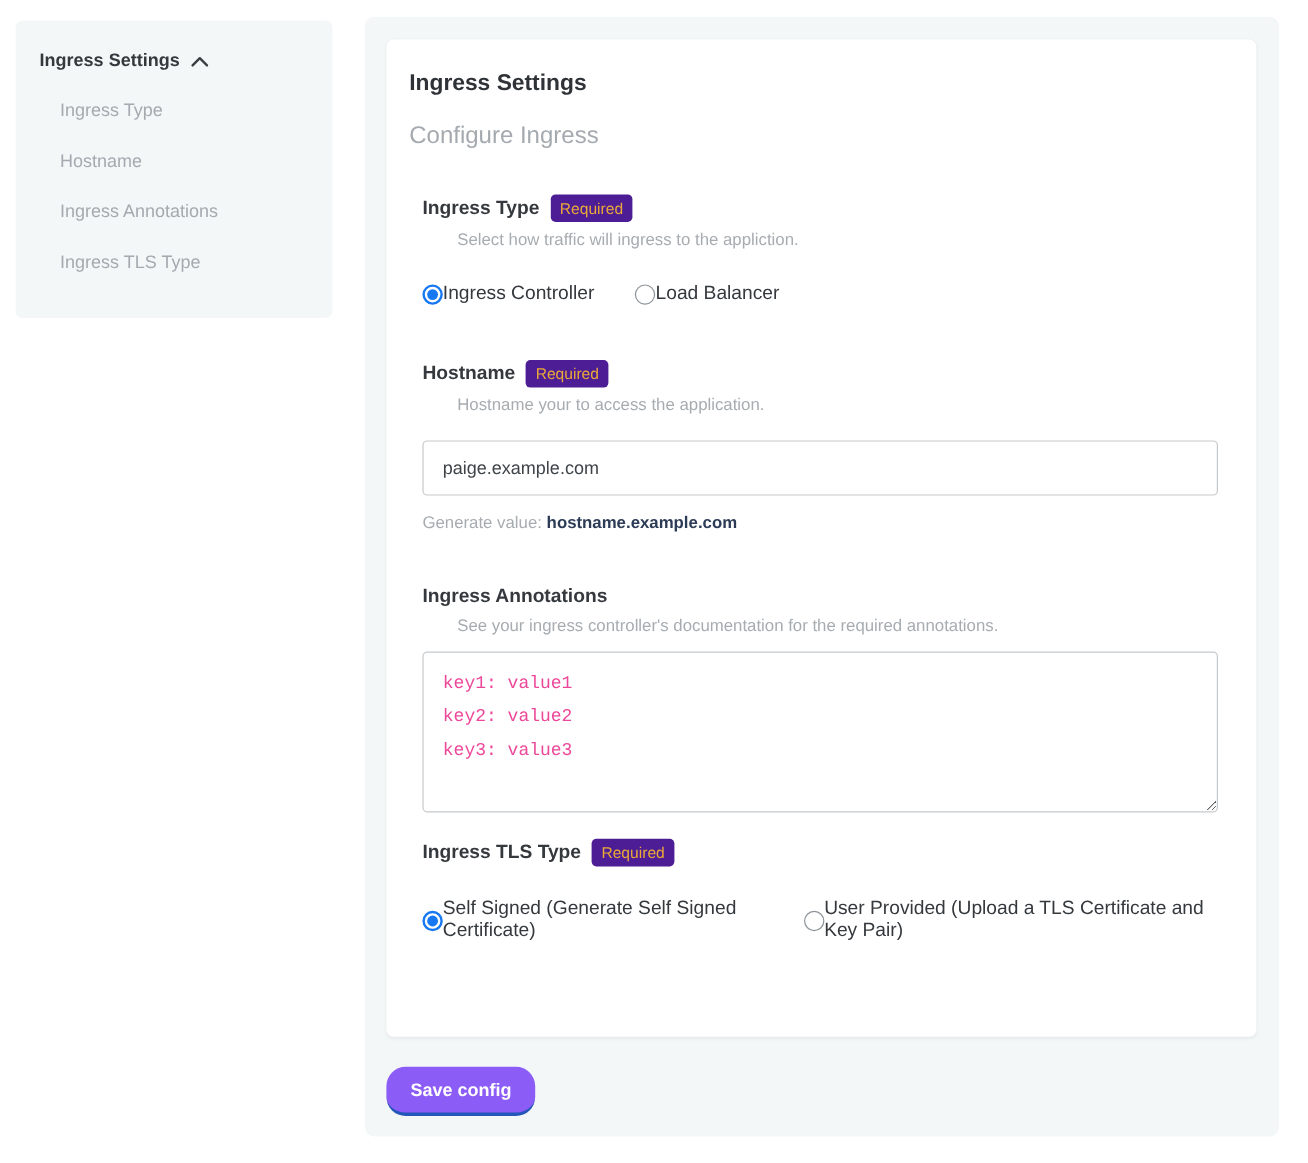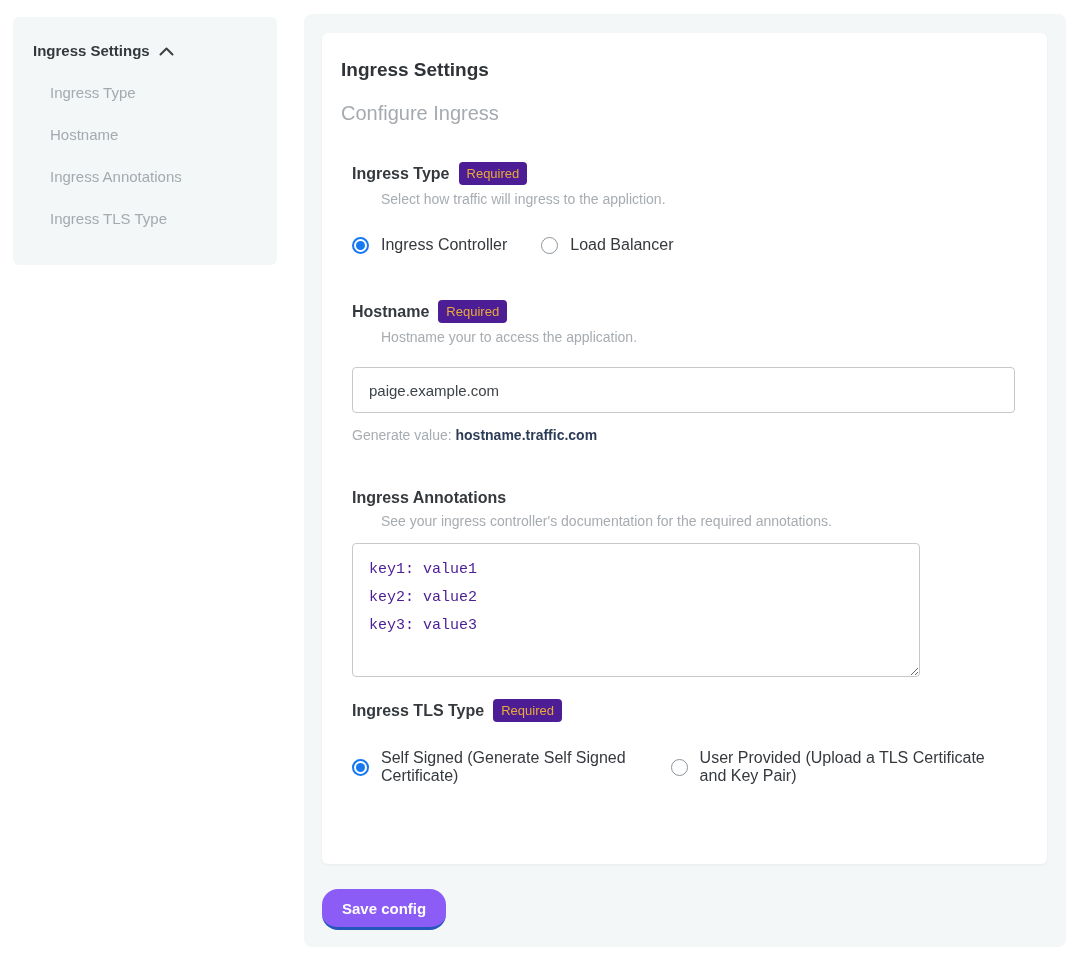--- a/index.html
+++ b/index.html
@@ -31,39 +31,39 @@
     padding: 4px 8px; border-radius: 4px; }
   .help { margin-top: 6px; font-size: 14px; color: #a7acb1; margin-left: 29px; }
 
   .sec-ingress-type { margin-top: 37px; }
   .sec-hostname { margin-top: 46px; }
   .sec-annotations { margin-top: 46px; }
   .sec-tls { margin-top: 22px; }
 
   .radio-row { margin-top: 29px; display: flex; gap: 34px; }
   .radio-col { margin-top: 27px; display: flex; flex-direction: row; gap: 24px; }
-  .radio { display: flex; align-items: center; gap: 12px; font-size: 16px;
+  .radio { display: flex; align-items: center; font-size: 16px;
     color: #35393d; cursor: pointer; }
   .rc { width: 17px; height: 17px; border-radius: 50%; border: 1px solid #8d9499;
     background: #fff; position: relative; flex: 0 0 auto; }
   .rc.selected { border: 2px solid #1778f2; }
   .rc.selected::after { content: ''; position: absolute; inset: 2px;
     border-radius: 50%; background: #1778f2; }
 
   .text-input { margin-top: 22px; display: block; width: 663px; height: 46px;
     border: 1px solid #c5c9cc; border-radius: 4px; padding: 0 16px;
     font-family: "Liberation Sans", sans-serif; font-size: 15px; color: #3e4348;
     background: #fff; outline: none; }
   .default-line { margin-top: 14px; font-size: 14px; color: #a7acb1; }
   .default-line b { color: #2c3b56; font-weight: bold; }
 
-  .textarea { margin-top: 14px; display: block; width: 568px; height: 134px;
+  .textarea { margin-top: 14px; display: block; width: 663px; height: 134px;
     border: 1px solid #c5c9cc; border-radius: 4px; padding: 12px 16px;
     font-family: "Liberation Mono", "DejaVu Sans Mono", monospace;
-    font-size: 15px; line-height: 28px; color: #4c1d95; background: #fff;
+    font-size: 15px; line-height: 28px; color: #ec4899; background: #fff;
     outline: none; resize: both; }
 
   .save-btn { position: absolute; left: 18px; top: 875px; height: 41px;
     padding: 0 20px; background: #8b5cf6; border: none;
     border-bottom: 3px solid #2557ba; border-radius: 16px;
     color: #ffffff; font-family: "Liberation Sans", sans-serif;
     font-size: 15px; font-weight: bold; cursor: pointer; }
 </style>
 </head>
 <body>
@@ -107,21 +107,21 @@
     </div>
 
     <div class="section sec-hostname">
       <div class="sec-head">
         <span class="sec-label">Hostname</span>
         <span class="badge">Required</span>
       </div>
       <div class="help">Hostname your to access the application.</div>
       <input class="text-input" type="text" value="paige.example.com" style="">
       <div class="default-line">
-        <span>Generate value: </span><b>hostname.traffic.com</b>
+        <span>Generate value: </span><b>hostname.example.com</b>
       </div>
     </div>
 
     <div class="section sec-annotations">
       <div class="sec-head">
         <span class="sec-label">Ingress Annotations</span>
       </div>
       <div class="help">See your ingress controller's documentation for the required annotations.</div>
       <textarea class="textarea" spellcheck="false" style="">key1: value1
 key2: value2

